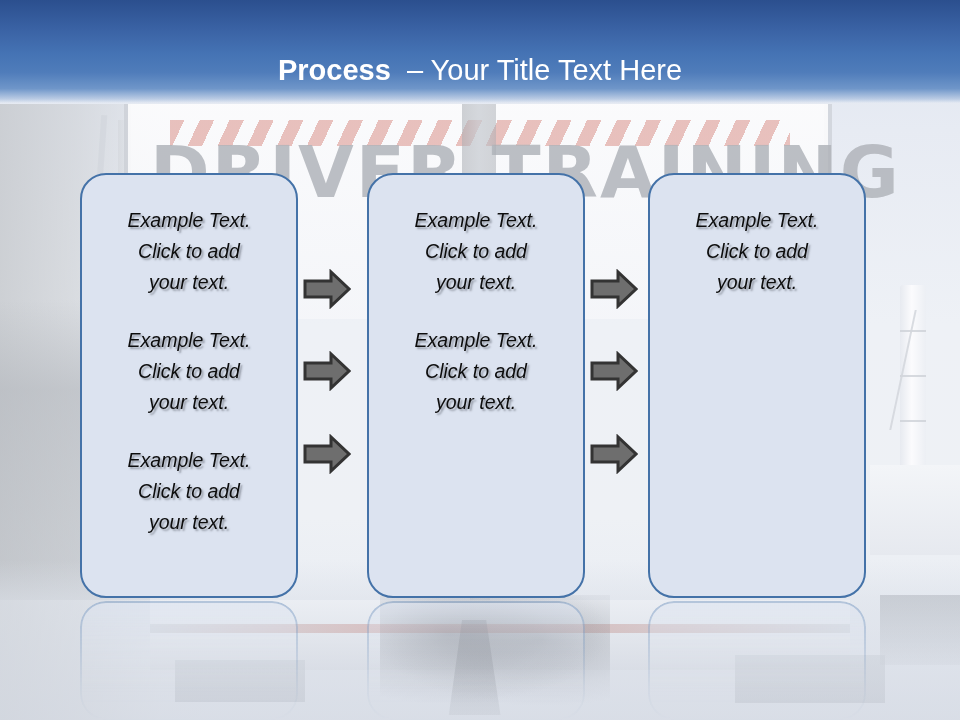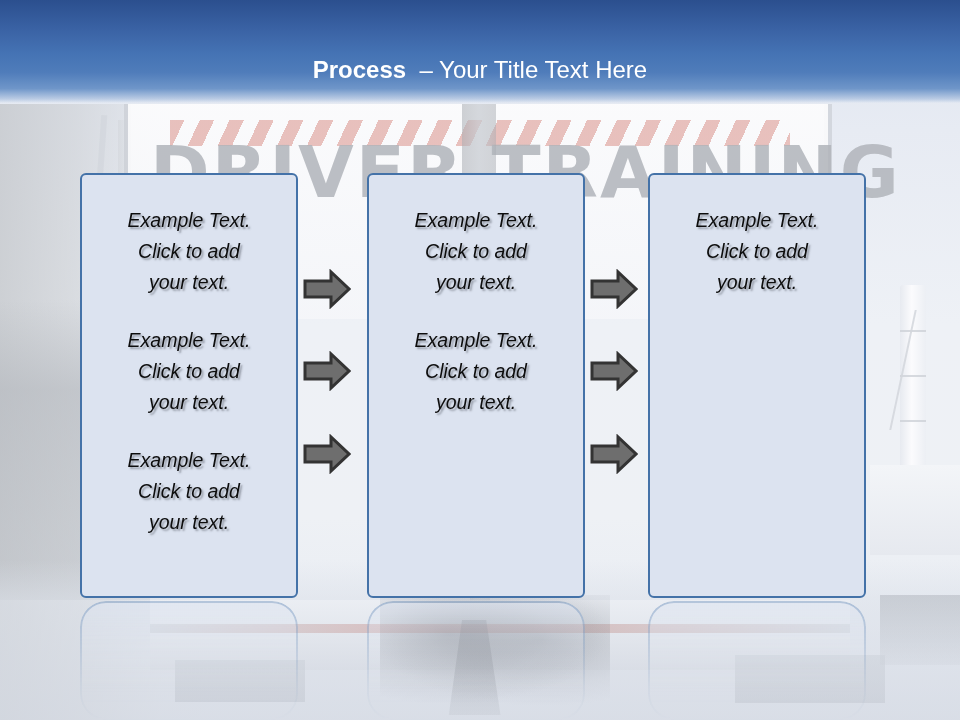--- a/index.html
+++ b/index.html
@@ -80,27 +80,27 @@
   .crate{position:absolute;left:175px;top:660px;width:130px;height:42px;
     background:linear-gradient(180deg,rgba(205,210,218,.6),rgba(190,195,204,.45));}
   .crate2{position:absolute;left:735px;top:655px;width:150px;height:48px;
     background:linear-gradient(180deg,rgba(205,210,218,.55),rgba(188,193,202,.4));}
 
   
   .banner{position:absolute;left:0;top:0;width:960px;height:103px;
     background:linear-gradient(180deg,#2b4f8e 0%,#3a62a4 28%,#4573b4 52%,#4f7cba 70%,#6f96c9 86%,rgba(150,178,216,.55) 96%,rgba(200,215,235,0) 100%);
   }
   .banner-title{position:absolute;left:0;top:53px;width:960px;text-align:center;
-    color:#ffffff;font-size:24px;line-height:34px;white-space:nowrap;
+    color:#ffffff;font-size:29px;line-height:34px;white-space:nowrap;
     font-family:"Liberation Sans", sans-serif;}
   .banner-title .b{font-weight:bold;}
   .banner-title .r{font-weight:normal;}
 
   
-  .pbox{position:absolute;border:2.5px solid #4472a8;border-radius:6px;
+  .pbox{position:absolute;border:2.5px solid #4472a8;border-radius:26px;
     background:#dce3f0;box-sizing:border-box;text-decoration:underline;}
   #box1{left:80px;top:173px;width:218px;height:425px;}
   #box2{left:367px;top:173px;width:218px;height:425px;}
   #box3{left:648px;top:173px;width:218px;height:425px;}
 
   .pbox-inner{position:absolute;left:8px;right:8px;top:30px;}
   .ptext{font-style:italic;font-weight:normal;color:#0d0d0d;
     font-size:19.5px;line-height:31px;text-align:center;
     font-family:"Liberation Sans", sans-serif;
     text-shadow:2px 2px 2px rgba(90,95,105,.55);

